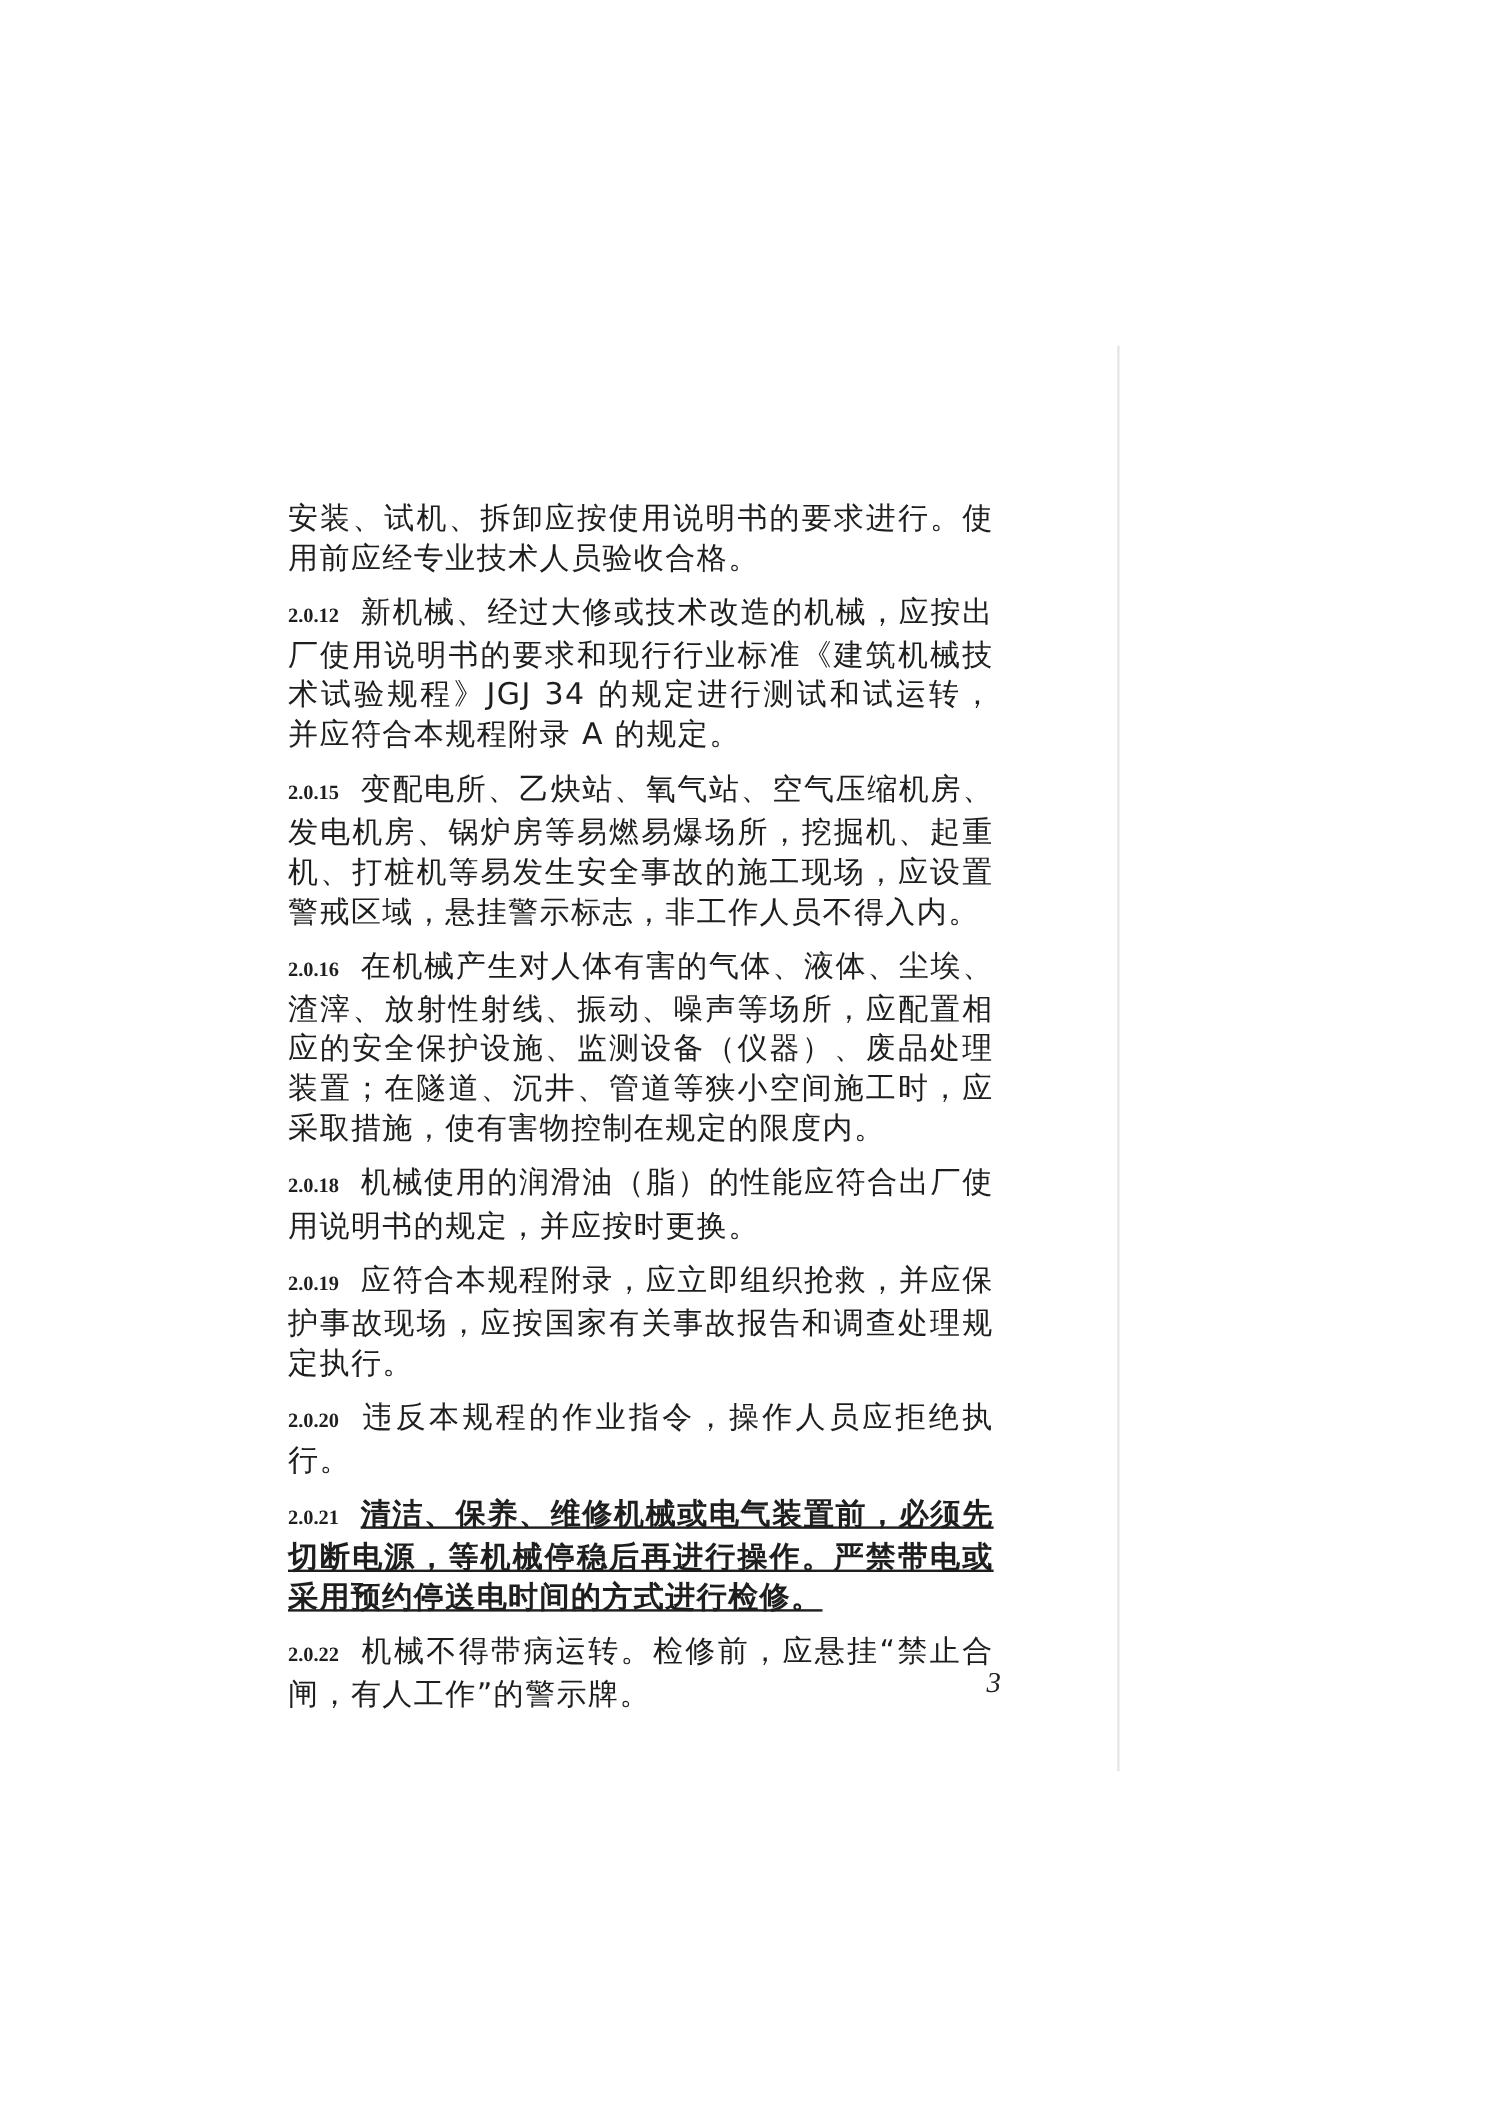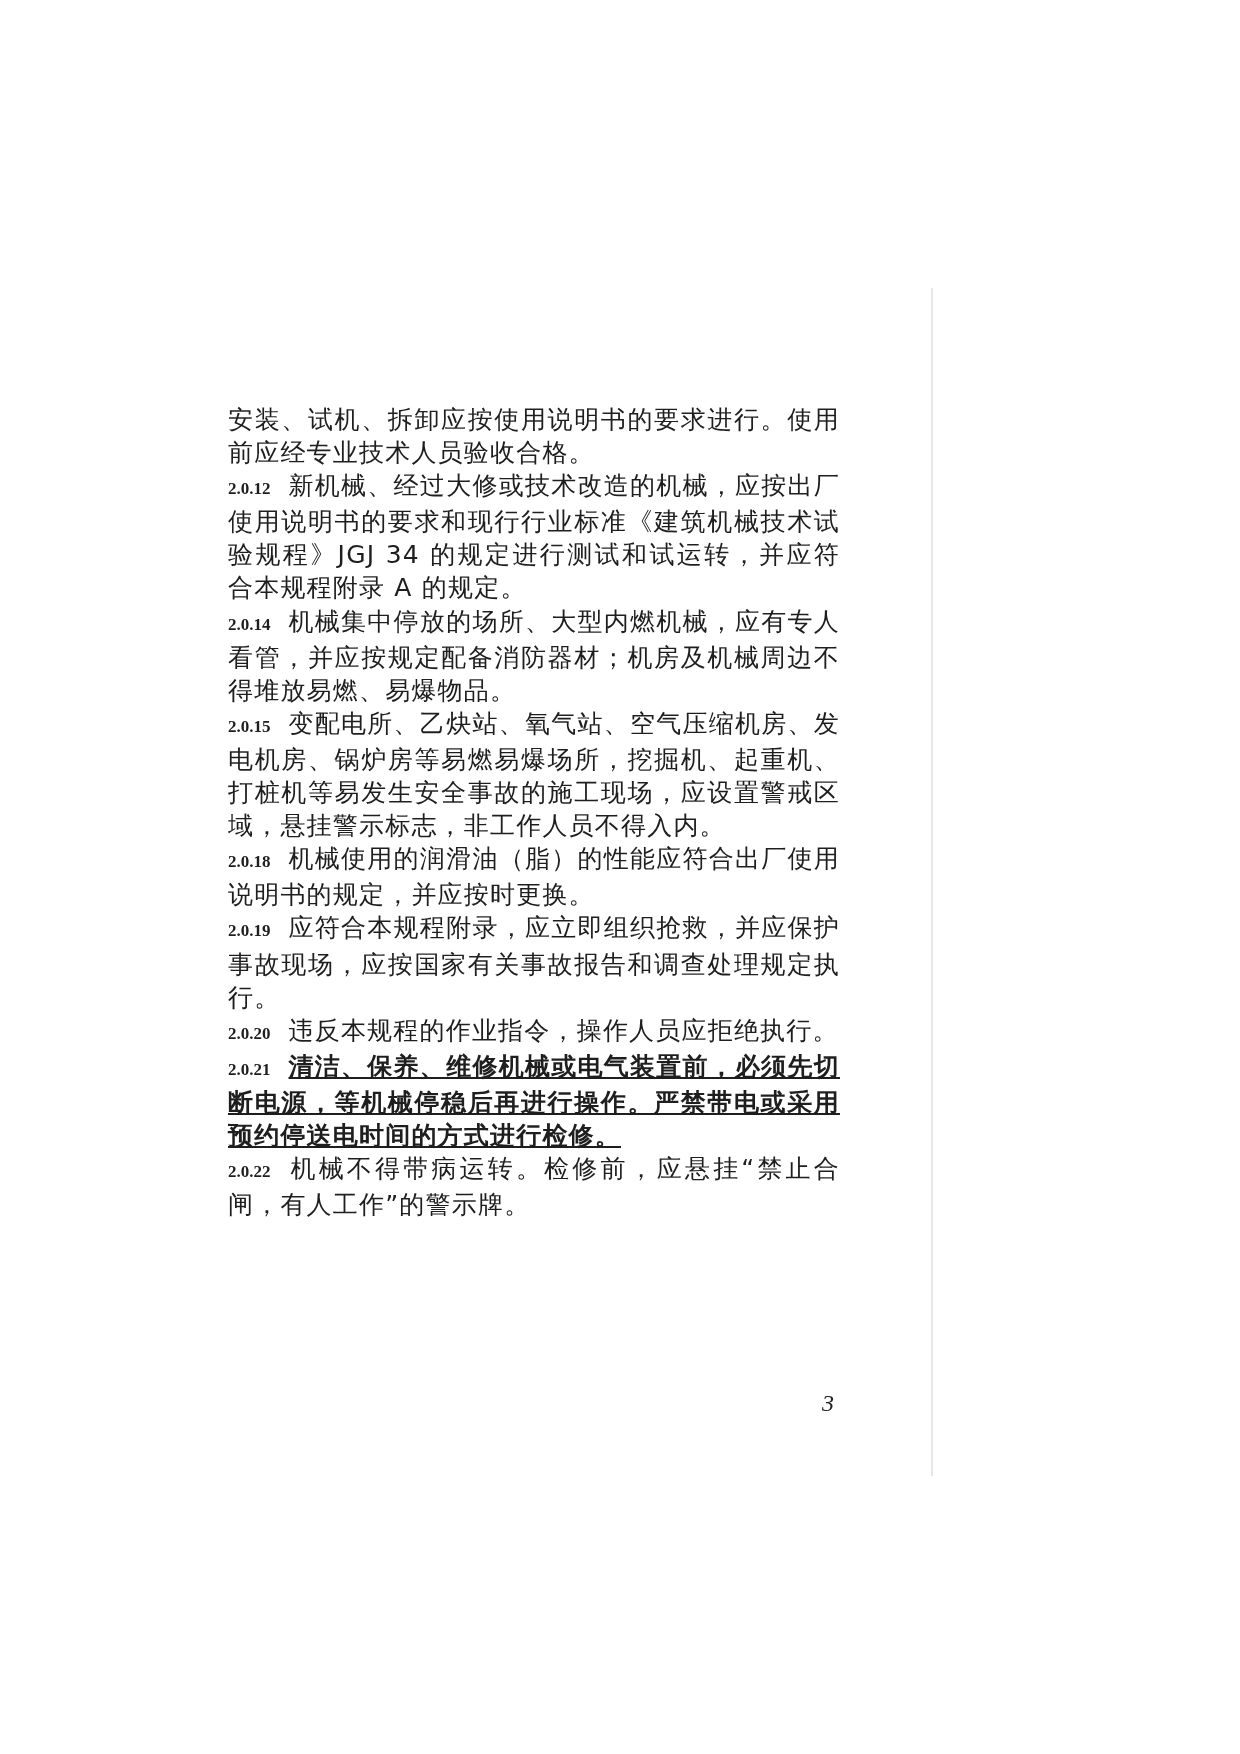--- a/index.html
+++ b/index.html
@@ -8,21 +8,21 @@
     position: absolute; left: 931px; top: 288px; width: 2px; height: 1188px;
     background: #e6e6e6;
   }
   .text-block {
     position: absolute; left: 228px; top: 403px; width: 612px;
     font-family: "DejaVu Sans", "Liberation Sans", sans-serif;
     font-size: 25px; line-height: 33.1px; color: #1e1e1e;
     text-align: justify; text-justify: inter-character;
     letter-spacing: 1.2px;
   }
-  .para { margin: 0; }
+  .para { margin: 12px; }
   .para .num {
     font-family: "Liberation Serif", "DejaVu Serif", serif;
     font-weight: bold; letter-spacing: 0; margin-right: 18px; font-size: 17px;
   }
   .para.bold .body { font-weight: bold; text-decoration: underline; }
   .page-number {
     position: absolute; left: 822px; top: 1390px;
     font-family: "Liberation Serif", "DejaVu Serif", serif;
     font-style: italic; font-size: 24px; color: #222;
   }
@@ -33,24 +33,24 @@
 <div class="page-rule"></div>
 
 <div class="text-block">
   <p class="para">
     <span class="body">安装、试机、拆卸应按使用说明书的要求进行。使用前应经专业技术人员验收合格。</span>
   </p>
   <p class="para">
     <span class="num">2.0.12</span><span class="body">新机械、经过大修或技术改造的机械，应按出厂使用说明书的要求和现行行业标准《建筑机械技术试验规程》JGJ 34 的规定进行测试和试运转，并应符合本规程附录 A 的规定。</span>
   </p>
   <p class="para">
-    <span class="num">2.0.14</span><span class="body">机械集中停放的场所、大型内燃机械，应有专人看管，并应按规定配备消防器材；机房及机械周边不得堆放易燃、易爆物品。</span>
+    <span class="num">2.0.15</span><span class="body">变配电所、乙炔站、氧气站、空气压缩机房、发电机房、锅炉房等易燃易爆场所，挖掘机、起重机、打桩机等易发生安全事故的施工现场，应设置警戒区域，悬挂警示标志，非工作人员不得入内。</span>
   </p>
   <p class="para">
-    <span class="num">2.0.15</span><span class="body">变配电所、乙炔站、氧气站、空气压缩机房、发电机房、锅炉房等易燃易爆场所，挖掘机、起重机、打桩机等易发生安全事故的施工现场，应设置警戒区域，悬挂警示标志，非工作人员不得入内。</span>
+    <span class="num">2.0.16</span><span class="body">在机械产生对人体有害的气体、液体、尘埃、渣滓、放射性射线、振动、噪声等场所，应配置相应的安全保护设施、监测设备（仪器）、废品处理装置；在隧道、沉井、管道等狭小空间施工时，应采取措施，使有害物控制在规定的限度内。</span>
   </p>
   <p class="para">
     <span class="num">2.0.18</span><span class="body">机械使用的润滑油（脂）的性能应符合出厂使用说明书的规定，并应按时更换。</span>
   </p>
   <p class="para">
     <span class="num">2.0.19</span><span class="body">应符合本规程附录，应立即组织抢救，并应保护事故现场，应按国家有关事故报告和调查处理规定执行。</span>
   </p>
   <p class="para">
     <span class="num">2.0.20</span><span class="body">违反本规程的作业指令，操作人员应拒绝执行。</span>
   </p>

